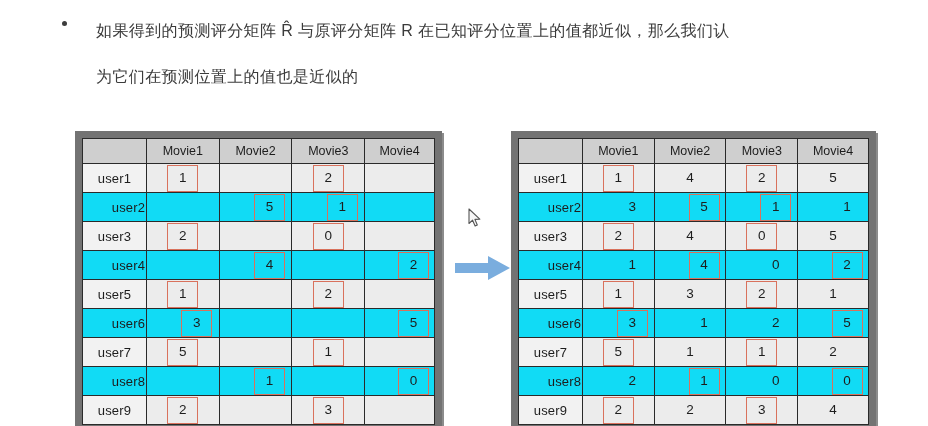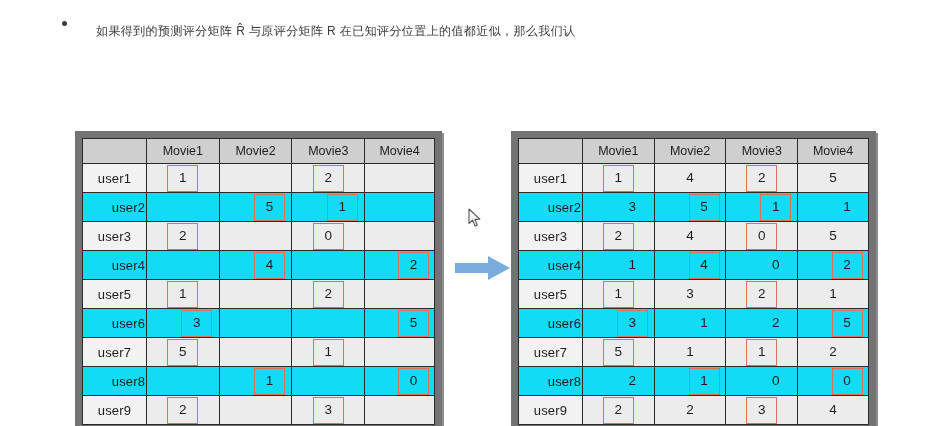--- a/index.html
+++ b/index.html
@@ -17,21 +17,21 @@
     position:absolute;left:62px;top:8px;width:852px;
   }
   .bullet-dot{
     position:absolute;left:0;top:13px;
     width:5px;height:5px;border-radius:50%;
     background:#3c3c3c;
   }
   .bullet-lines{margin-left:34px;}
   .bullet-line{
     color:#3b3b3b;
-    font-size:12px;
+    font-size:16px;
     line-height:46px;
     white-space:nowrap;
     letter-spacing:0.4px;
   }
 
   
   .matrix{
     position:absolute;
     border:7px solid #737373;
     border-collapse:collapse;
@@ -109,20 +109,21 @@
 </style>
 </head>
 <body>
 
 <div id="stage">
 
   <div class="bullet-block">
     <div class="bullet-dot"></div>
     <div class="bullet-lines">
       <div class="bullet-line">如果得到的预测评分矩阵 R̂ 与原评分矩阵 R 在已知评分位置上的值都近似，那么我们认</div>
+      <div class="bullet-line">为它们在预测位置上的值也是近似的</div>
     </div>
   </div>
 
   <div class="matrix" id="left-matrix" style="left:75px;top:131px;width:353px;">
     <table>
       <colgroup>
         <col class="colU">
           <col class="colM">
           <col class="colM">
           <col class="colM">

